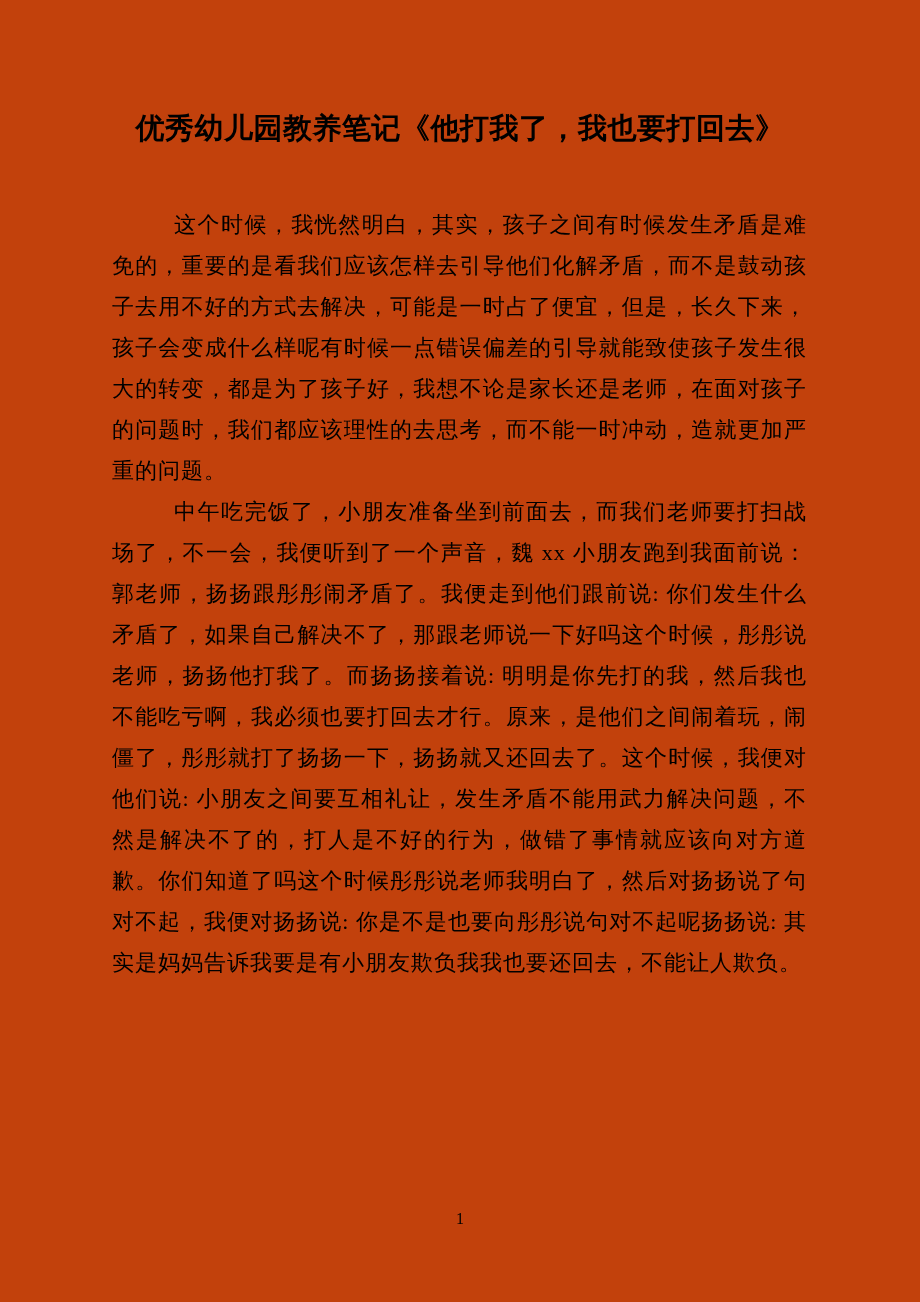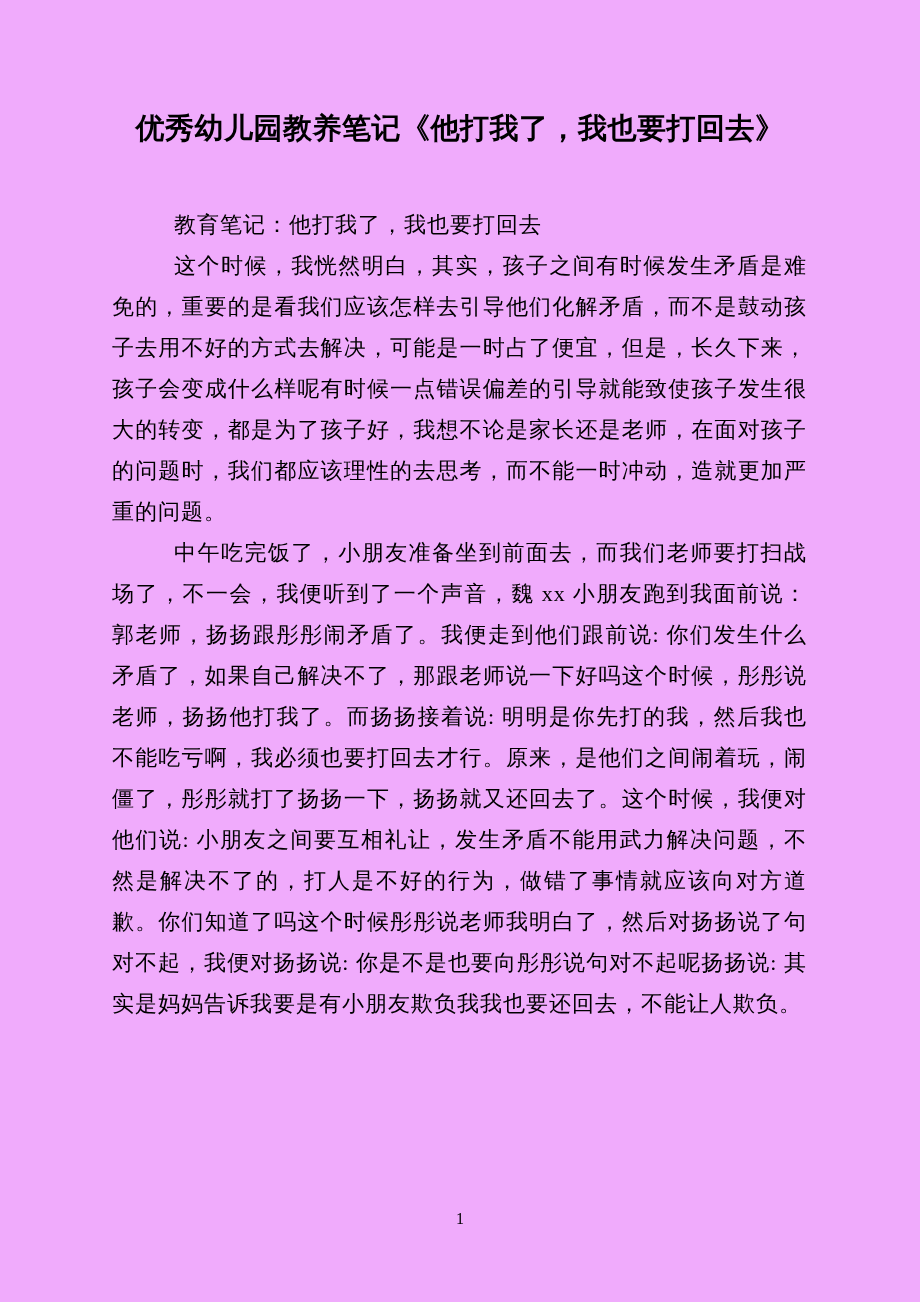--- a/index.html
+++ b/index.html
@@ -4,21 +4,21 @@
 <style>
   html, body {
     margin: 0;
     padding: 0;
     background: #ffffff;
   }
   .page {
     position: relative;
     width: 920px;
     height: 1302px;
-    background: #f0abfc;
+    background: #c2410c;
     color: #000000;
     font-family: "Liberation Serif", "DejaVu Serif", serif;
     overflow: hidden;
     box-sizing: border-box;
   }
   .doc-title {
     margin: 0;
     padding: 108px 60px 0 60px;
     text-align: center;
     font-size: 29px;
@@ -50,20 +50,19 @@
   }
 </style>
 </head>
 <body>
 
 <div class="page">
 
   <h1 class="doc-title">优秀幼儿园教养笔记《他打我了，我也要打回去》</h1>
 
   <div class="doc-body">
-    <p>教育笔记：他打我了，我也要打回去</p>
     <p>这个时候，我恍然明白，其实，孩子之间有时候发生矛盾是难免的，重要的是看我们应该怎样去引导他们化解矛盾，而不是鼓动孩子去用不好的方式去解决，可能是一时占了便宜，但是，长久下来，孩子会变成什么样呢有时候一点错误偏差的引导就能致使孩子发生很大的转变，都是为了孩子好，我想不论是家长还是老师，在面对孩子的问题时，我们都应该理性的去思考，而不能一时冲动，造就更加严重的问题。</p>
     <p>中午吃完饭了，小朋友准备坐到前面去，而我们老师要打扫战场了，不一会，我便听到了一个声音，魏 xx 小朋友跑到我面前说：郭老师，扬扬跟彤彤闹矛盾了。我便走到他们跟前说: 你们发生什么矛盾了，如果自己解决不了，那跟老师说一下好吗这个时候，彤彤说老师，扬扬他打我了。而扬扬接着说: 明明是你先打的我，然后我也不能吃亏啊，我必须也要打回去才行。原来，是他们之间闹着玩，闹僵了，彤彤就打了扬扬一下，扬扬就又还回去了。这个时候，我便对他们说: 小朋友之间要互相礼让，发生矛盾不能用武力解决问题，不然是解决不了的，打人是不好的行为，做错了事情就应该向对方道歉。你们知道了吗这个时候彤彤说老师我明白了，然后对扬扬说了句对不起，我便对扬扬说: 你是不是也要向彤彤说句对不起呢扬扬说: 其实是妈妈告诉我要是有小朋友欺负我我也要还回去，不能让人欺负。</p>
   </div>
 
   <div class="page-number">1</div>
 
 </div>
 
 </body></html>

